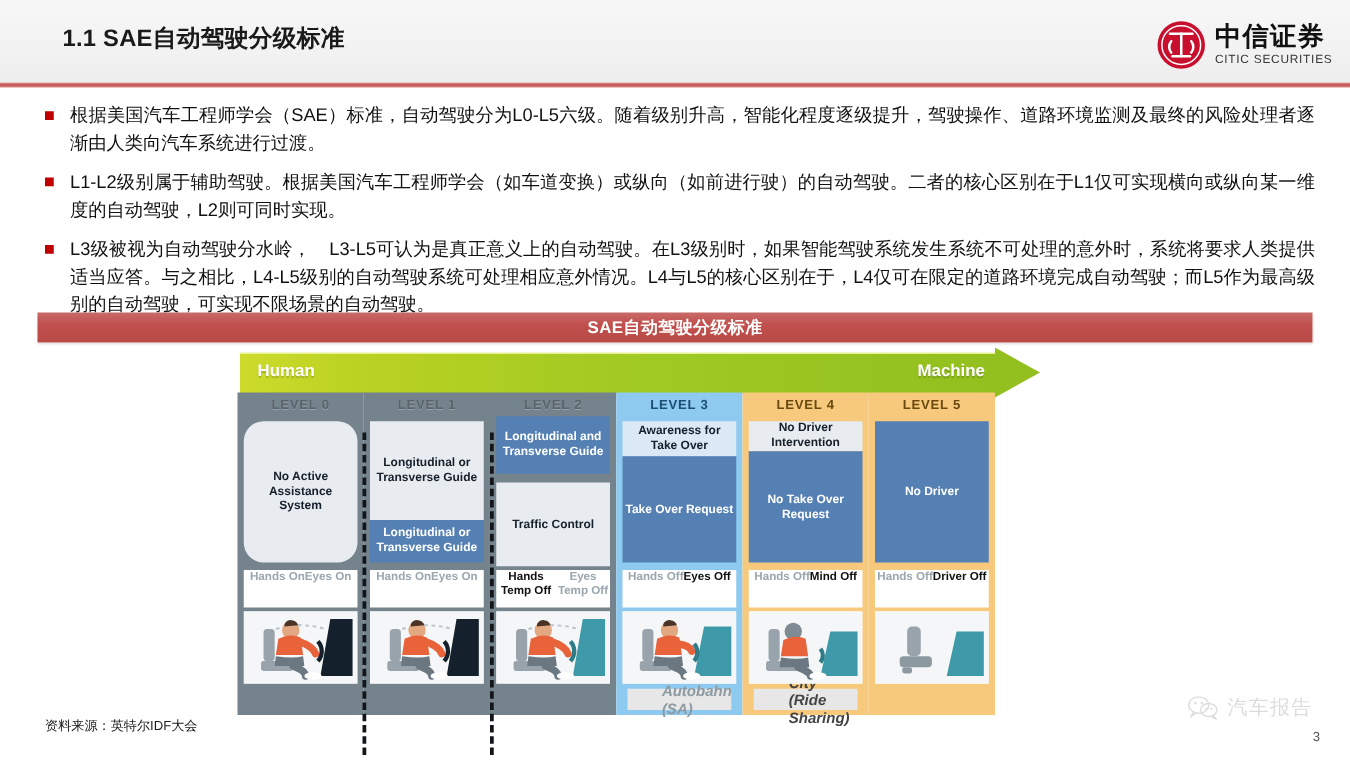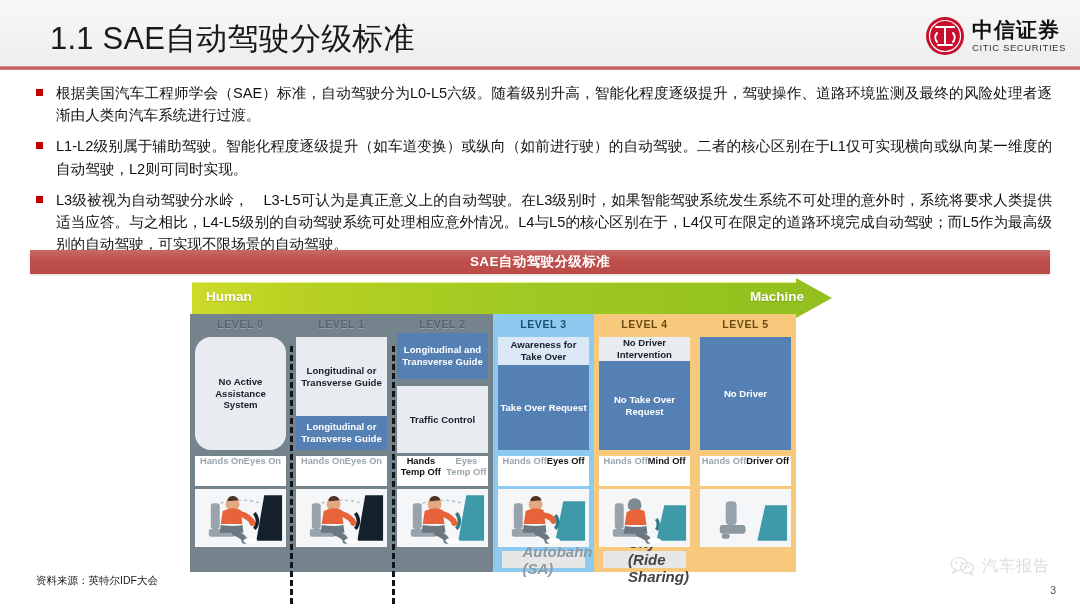--- a/index.html
+++ b/index.html
@@ -10,21 +10,21 @@
     overflow:hidden;
     position:relative;
   }
   
   #slide-header{
     position:absolute;left:0;top:0;width:1080px;height:68px;
     background:linear-gradient(180deg,#f7f7f7 0%,#f2f2f2 60%,#ededed 100%);
   }
   #page-title{
     position:absolute;left:50px;top:18px;
-    font-size:31px;font-weight:normal;color:#1a1a1a;letter-spacing:.2px;
+    font-size:19px;font-weight:bold;color:#1a1a1a;letter-spacing:.2px;
     white-space:nowrap;
     text-align:center;
   }
   #header-rule{
     position:absolute;left:0;top:66px;width:1080px;height:4px;
     background:linear-gradient(180deg,#e8a6a6 0%,#c0504d 45%,#d98c8c 100%);
   }
   
   #brand-logo{position:absolute;right:14px;top:14px;height:44px;display:flex;align-items:center;gap:7px;}
   .logo-mark{width:40px;height:40px;flex:0 0 40px;}
@@ -51,21 +51,21 @@
   }
   #chart-title-bar span{
     color:#fff;font-size:13.5px;font-weight:bold;letter-spacing:.4px;text-align:center;
   }
 
   
   #sae-figure{position:absolute;left:190px;top:282px;width:640px;height:292px;}
 
   
   #human-machine-arrow{
-    position:absolute;left:2px;top:0;width:638px;height:48px;padding-left:16px;
+    position:absolute;left:2px;top:0;width:638px;height:48px;
   }
   .hm-body{
     position:absolute;left:0;top:0;width:604px;height:32px;
     background:linear-gradient(90deg,#cddb2b 0%,#b8d122 18%,#9fc923 55%,#93c01f 100%);
     border-top:1px solid #e6ef8e;
   }
   .hm-head{
     position:absolute;left:604px;top:-4px;width:0;height:0;
     border-top:20px solid transparent;border-bottom:20px solid transparent;
     border-left:36px solid #93c01f;
@@ -117,21 +117,21 @@
   .hands-on{color:#111;font-weight:bold;}
 
   .pic-card{
     background:#ffffff;height:58px;margin-bottom:4px;position:relative;overflow:hidden;
   }
   .pic-card svg{position:absolute;left:0;top:0;width:100%;height:100%;}
 
   .env-label{
     height:17px;background:#e7e7e7;color:#444;
     display:flex;align-items:center;justify-content:center;
-    font-size:15px;font-style:italic;font-weight:bold;
+    font-size:12px;font-style:italic;font-weight:bold;
     margin:0 4px 4px 4px;box-sizing:border-box;padding-left:28px;
   }
   .env-dim{color:#8d9aa2;}
   .env-blank{height:17px;margin:0 4px 4px 4px;}
 
   
   .dash-sep{
     position:absolute;top:32px;width:0;height:258px;
     border-left:3px dashed #12161a;z-index:6;
   }
@@ -183,21 +183,21 @@
 </div>
 <div id="header-rule"></div>
 
 <div id="bullet-list">
   <div class="bullet-row">
     <span class="bullet-marker"></span>
     <span class="bullet-text">根据美国汽车工程师学会（SAE）标准，自动驾驶分为L0-L5六级。随着级别升高，智能化程度逐级提升，驾驶操作、道路环境监测及最终的风险处理者逐渐由人类向汽车系统进行过渡。</span>
   </div>
   <div class="bullet-row">
     <span class="bullet-marker"></span>
-    <span class="bullet-text">L1-L2级别属于辅助驾驶。智能化程度逐级提升（如车道变换）或纵向（如前进行驶）的自动驾驶。二者的核心区别在于L1仅可实现横向或纵向某一维度的自动驾驶，L2则可同时实现。</span>
+    <span class="bullet-text">L1-L2级别属于辅助驾驶。根据美国汽车工程师学会（如车道变换）或纵向（如前进行驶）的自动驾驶。二者的核心区别在于L1仅可实现横向或纵向某一维度的自动驾驶，L2则可同时实现。</span>
   </div>
   <div class="bullet-row">
     <span class="bullet-marker"></span>
     <span class="bullet-text">L3级被视为自动驾驶分水岭，　L3-L5可认为是真正意义上的自动驾驶。在L3级别时，如果智能驾驶系统发生系统不可处理的意外时，系统将要求人类提供适当应答。与之相比，L4-L5级别的自动驾驶系统可处理相应意外情况。L4与L5的核心区别在于，L4仅可在限定的道路环境完成自动驾驶；而L5作为最高级别的自动驾驶，可实现不限场景的自动驾驶。</span>
   </div>
 </div>
 
 <div id="chart-title-bar">
   <span>SAE自动驾驶分级标准</span>
 </div>

